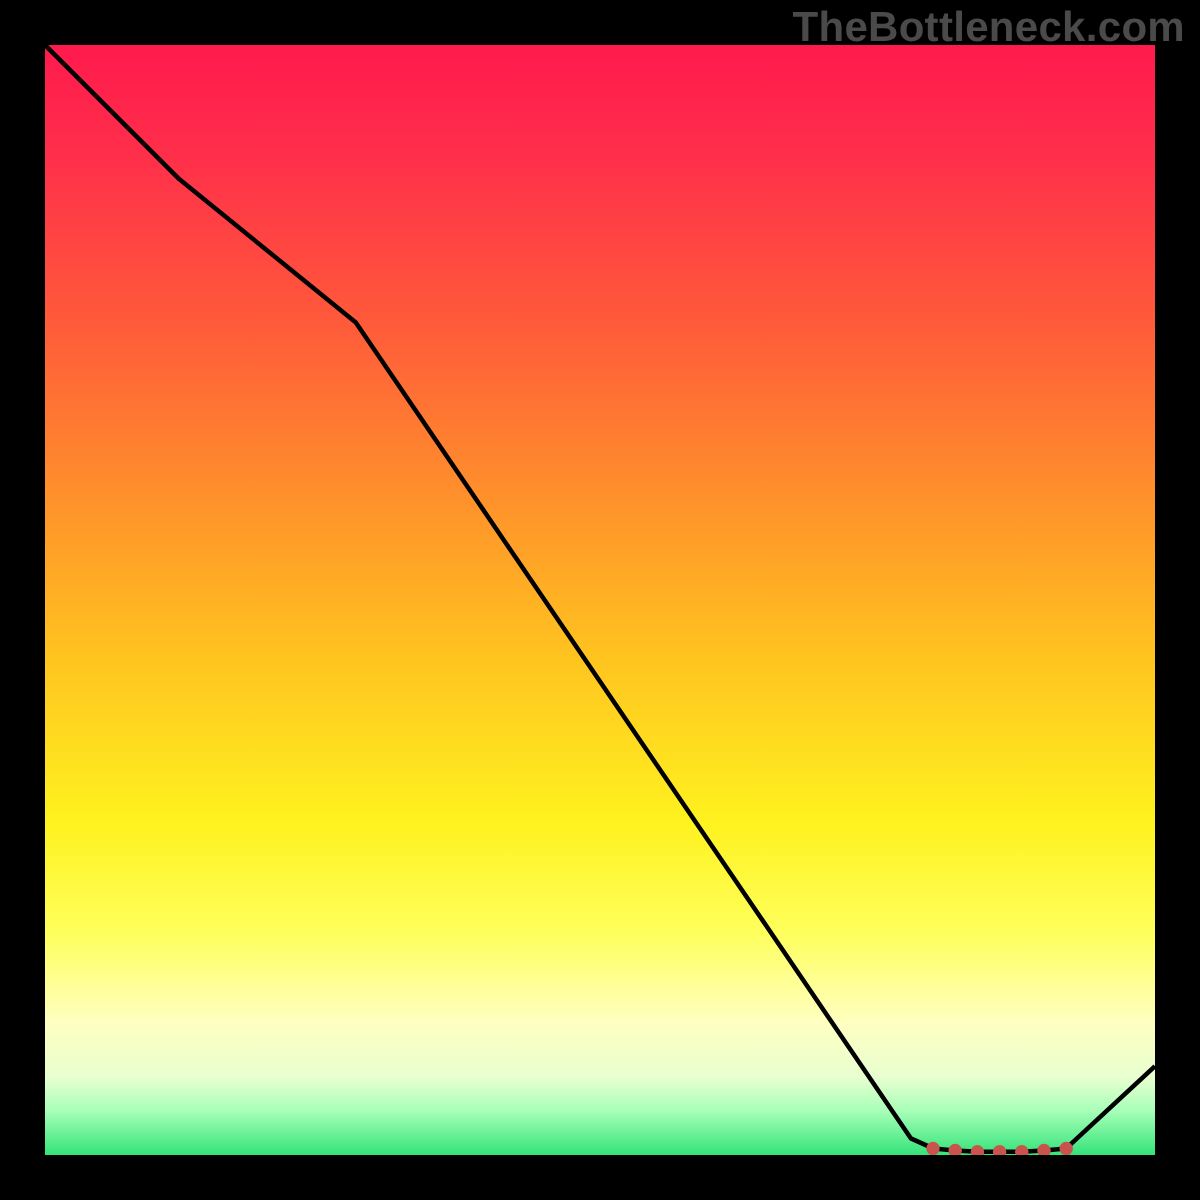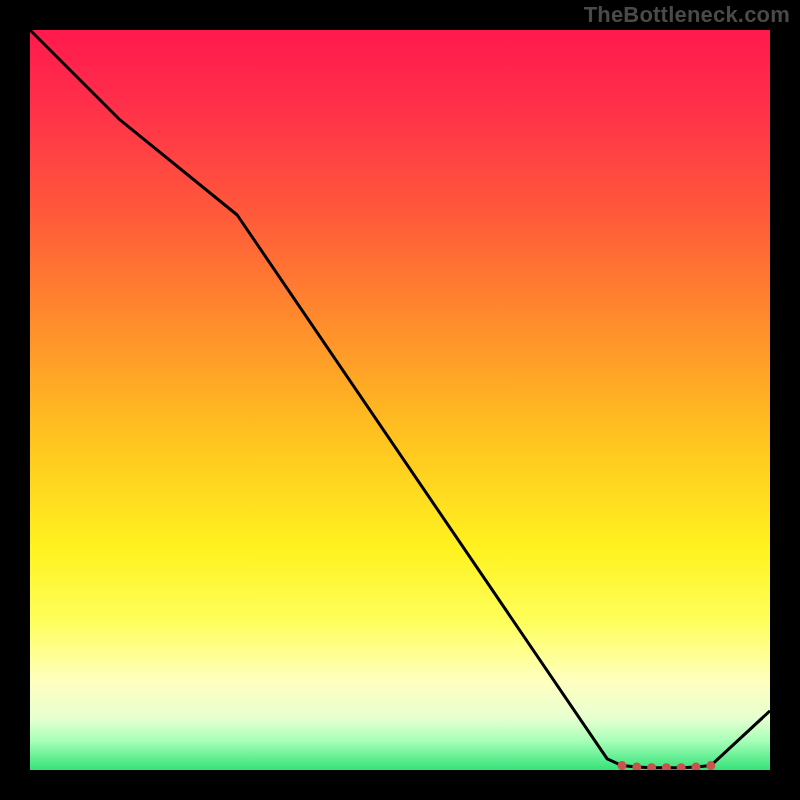--- a/index.html
+++ b/index.html
@@ -15,21 +15,21 @@
     position: relative;
     width: 800px;
     height: 800px;
     background: #000;
   }
   .watermark {
     position: absolute;
     top: 2px;
     right: 10px;
     color: #4a4a4a;
-    font-size: 22px;
+    font-size: 28px;
     font-weight: 600;
     letter-spacing: 0.2px;
     z-index: 10;
   }
   .plot-area {
     position: absolute;
     left: 30px;
     top: 30px;
     width: 740px;
     height: 740px;

